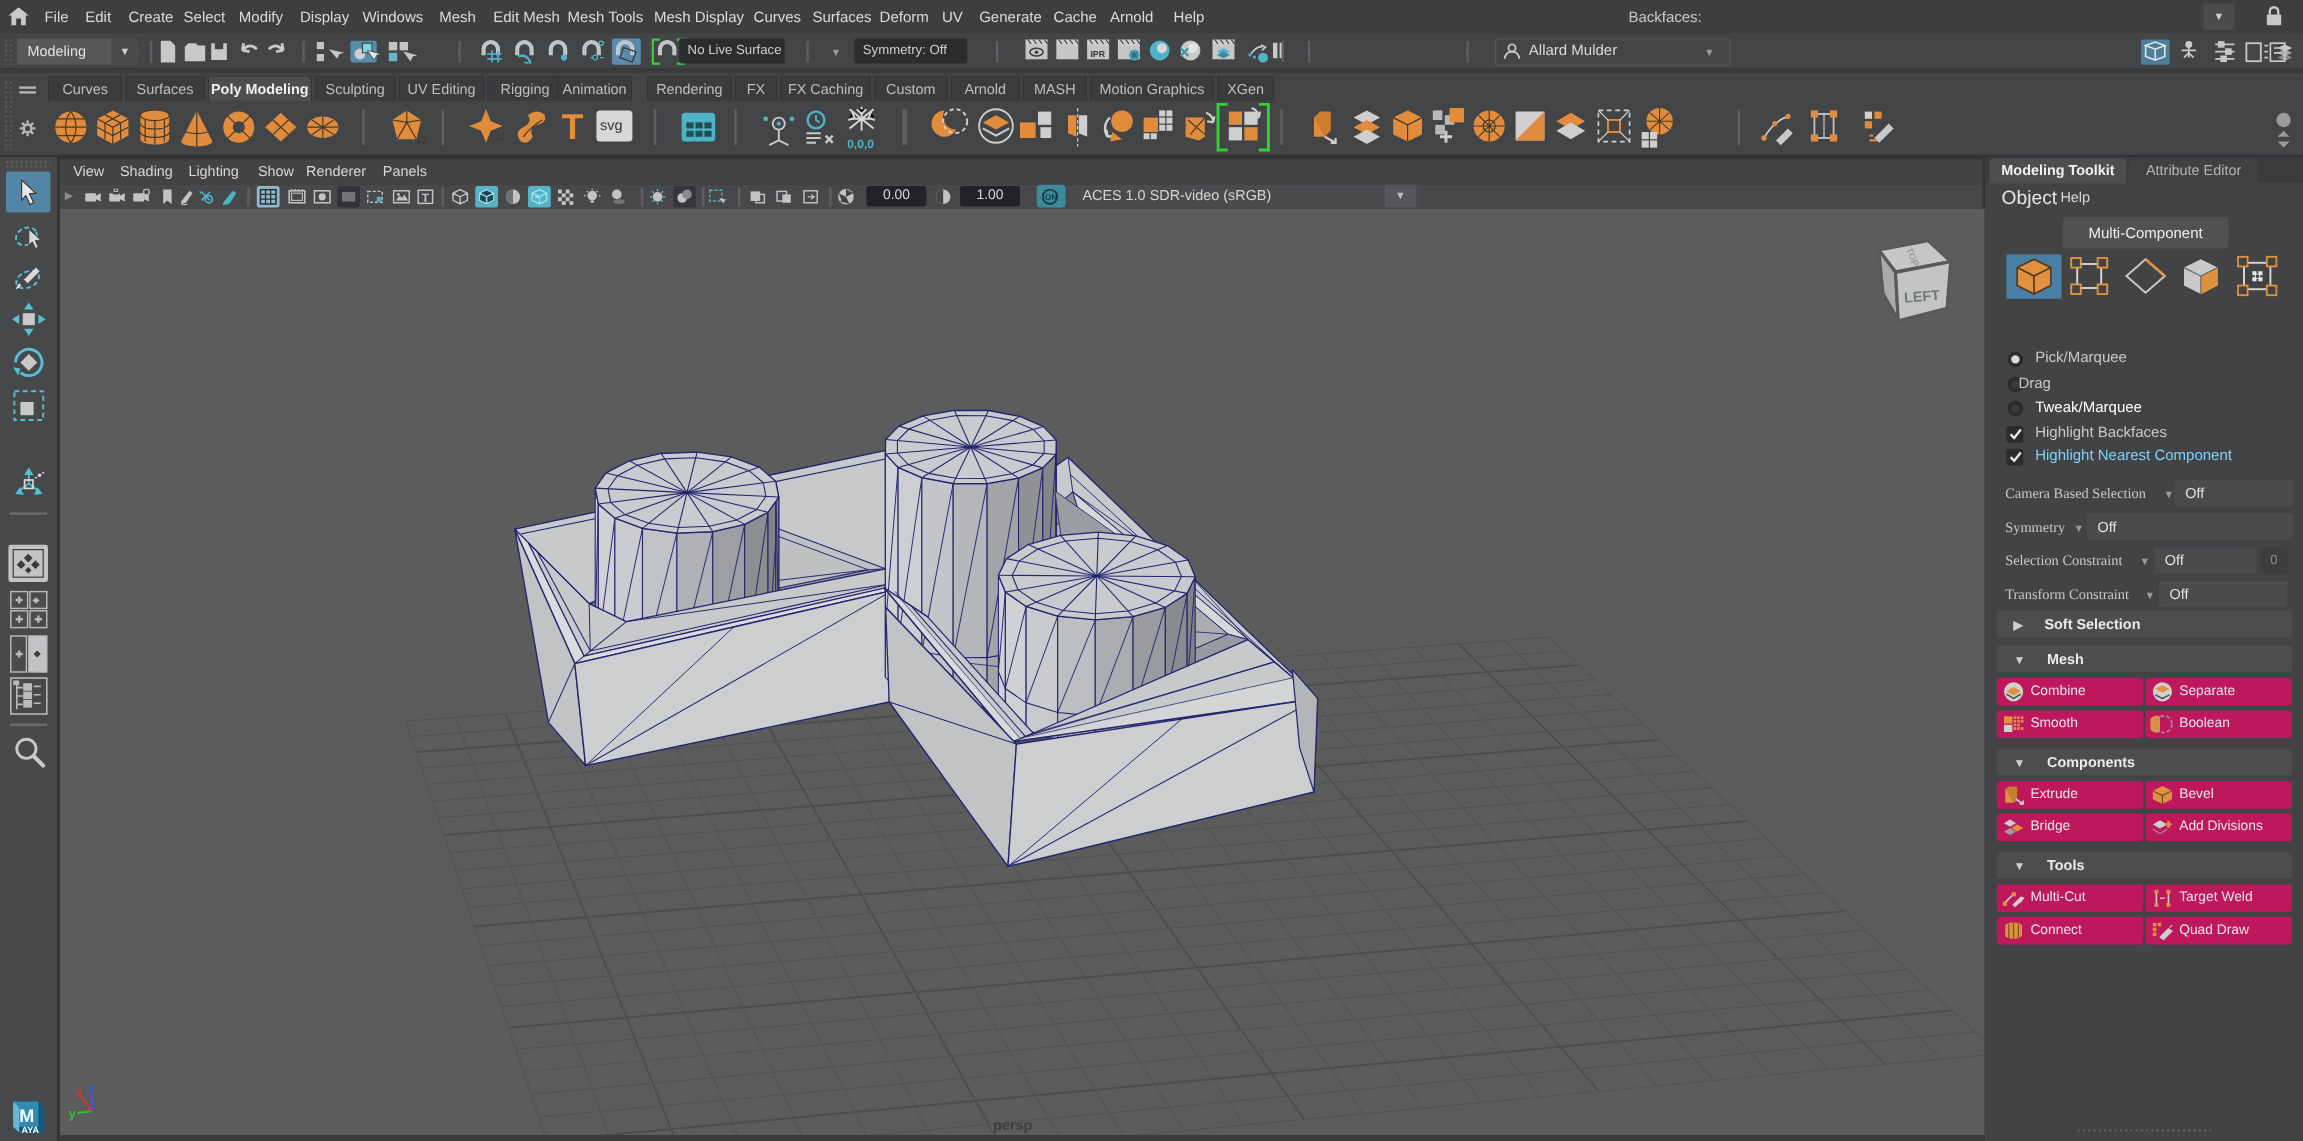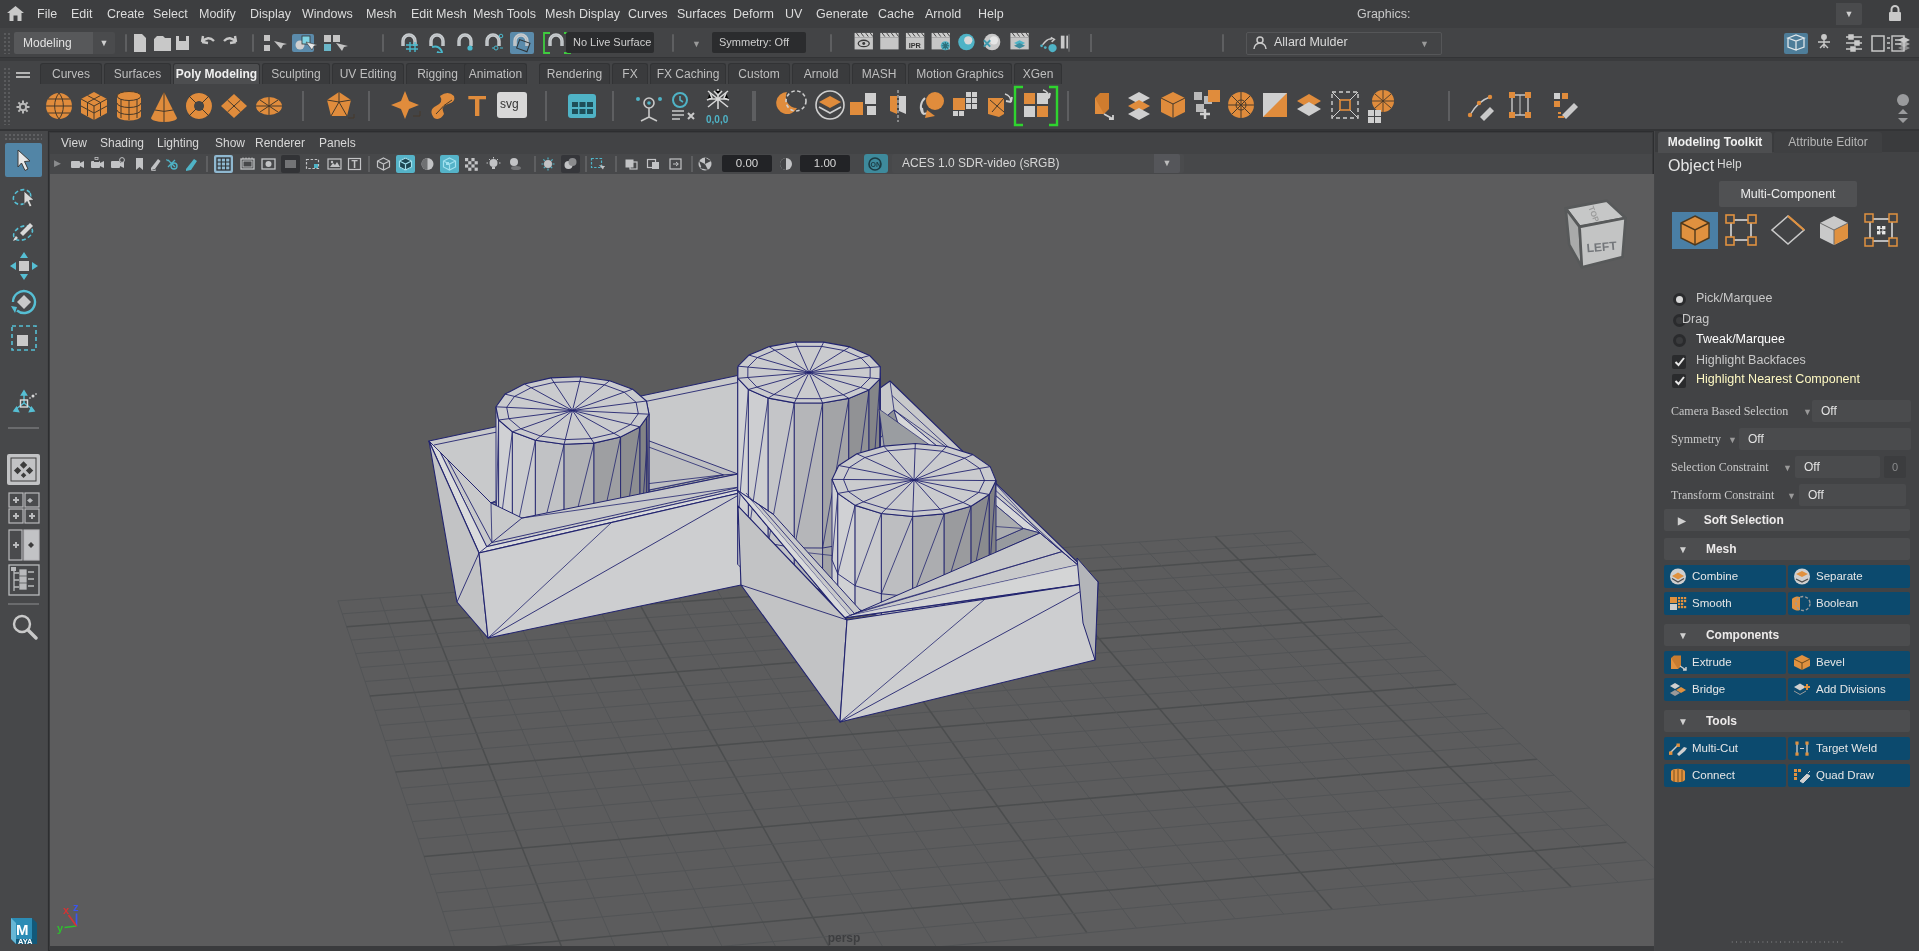--- a/index.html
+++ b/index.html
@@ -13,21 +13,21 @@
 #toolbox{position:absolute;left:0;top:131px;width:47px;height:820px;background:#47484a;}
 #vpwrap{position:absolute;left:48px;top:131px;width:1606px;height:820px;background:#3a3b3d;border:1px solid #2d2e30;}
 #vpmenu{position:absolute;left:1px;top:1px;width:1602px;height:21px;background:#424345;}
 #vpmenu span{color:#d8d8d8;font-size:12px;line-height:21px;margin-right:0;}
 #vpicons{position:absolute;left:1px;top:22px;width:1602px;height:20px;background:#47484a;}
 #vp3d{position:absolute;left:1px;top:42px;width:1604px;height:772px;}
 #rpanel{position:absolute;left:1655px;top:131px;width:264px;height:820px;background:#424345;}
 .ibox{position:absolute;border-radius:2px;}
 .field{position:absolute;background:#2b2c2e;border-radius:2px;color:#cfcfcf;font-size:11.5px;}
 .hdr{position:absolute;left:9px;width:246px;height:22px;background:#4c4d4f;border-radius:2px;color:#eceaea;font-size:12px;font-weight:bold;line-height:22px;}
-.btn2{position:absolute;width:122px;height:23px;background:#0c4a6e;border-radius:2px;color:#e6e6e6;font-size:11.5px;line-height:23px;}
+.btn2{position:absolute;width:122px;height:23px;background:#be185d;border-radius:2px;color:#e6e6e6;font-size:11.5px;line-height:23px;}
 .btn2 svg{position:absolute;left:4px;top:3px;}
 .btn2 span{position:absolute;left:28px;}
 .rowlab{position:absolute;color:#c9c9c9;font-size:12px;font-family:Liberation Serif, serif;}
 .dd{color:#9a9a9a;font-size:9px;}
 </style>
 </head>
 <body>
 <div id="menubar">
     <svg class="abs" style="left:7px;top:6px" width="17" height="16" viewBox="0 0 17 16">
       <path d="M8.5 0 L17 7 L14.5 7 L14.5 15 L10.5 15 L10.5 9.5 L6.5 9.5 L6.5 15 L2.5 15 L2.5 7 L0 7 Z" fill="#c9c9c9"></path>
@@ -44,21 +44,21 @@
     <span class="mi" style="left:473px">Mesh Tools</span>
     <span class="mi" style="left:545px">Mesh Display</span>
     <span class="mi" style="left:628px">Curves</span>
     <span class="mi" style="left:677px">Surfaces</span>
     <span class="mi" style="left:733px">Deform</span>
     <span class="mi" style="left:785px">UV</span>
     <span class="mi" style="left:816px">Generate</span>
     <span class="mi" style="left:878px">Cache</span>
     <span class="mi" style="left:925px">Arnold</span>
     <span class="mi" style="left:978px">Help</span>
-    <span class="mi" style="left:1357px;color:#c9c9c9">Graphics:</span>
+    <span class="mi" style="left:1357px;color:#c9c9c9">Backfaces:</span>
     <div class="abs" style="left:1836px;top:3px;width:26px;height:22px;background:#4a4b4d;border-radius:0 2px 2px 0;color:#cfcfcf;font-size:9px;text-align:center;line-height:22px">▼</div>
     <svg class="abs" style="left:1888px;top:5px" width="14" height="17" viewBox="0 0 14 17">
       <rect x="1" y="7" width="12" height="9" rx="1" fill="#c9c9c9"></rect>
       <path d="M3.5 7 V4.5 a3.5 3.5 0 0 1 7 0 V7" fill="none" stroke="#c9c9c9" stroke-width="2"></path>
     </svg>
   </div>
 <div id="toolbar">
     <div class="abs" style="left:3px;top:4px;width:8px;height:22px;background-image:radial-gradient(#5a5b5d 1px,transparent 1px);background-size:4px 4px;"></div>
     <div class="abs" style="left:14px;top:4px;width:79px;height:22px;background:#57585a;border-radius:2px 0 0 2px;color:#e2e2e2;font-size:12px;line-height:22px;padding-left:9px">Modeling</div>
     <div class="abs" style="left:93px;top:4px;width:22px;height:22px;background:#4a4b4d;border-radius:0 2px 2px 0;color:#cfcfcf;font-size:9px;text-align:center;line-height:22px">▼</div>
@@ -1028,21 +1028,21 @@
     <span class="abs" style="left:41px;top:201px;color:#ffffff;font-size:12.5px">Tweak/Marquee</span>
     <div class="abs" style="left:17px;top:224px;width:14px;height:14px;background:#2a2b2d;border-radius:2px"></div>
     <svg class="abs" style="left:18px;top:224px" width="13" height="13" viewBox="0 0 13 13">
       <path d="M2.5 7 L5.5 10 L11 3" stroke="#e8e8e8" stroke-width="2" fill="none"></path>
     </svg>
     <span class="abs" style="left:41px;top:222px;color:#c9c9c9;font-size:12.5px">Highlight Backfaces</span>
     <div class="abs" style="left:17px;top:243px;width:14px;height:14px;background:#2a2b2d;border-radius:2px"></div>
     <svg class="abs" style="left:18px;top:243px" width="13" height="13" viewBox="0 0 13 13">
       <path d="M2.5 7 L5.5 10 L11 3" stroke="#e8e8e8" stroke-width="2" fill="none"></path>
     </svg>
-    <span class="abs" style="left:41px;top:241px;color:#fef9c3;font-size:12.5px">Highlight Nearest Component</span>
+    <span class="abs" style="left:41px;top:241px;color:#7dd3fc;font-size:12.5px">Highlight Nearest Component</span>
     <span class="rowlab" style="left:16px;top:273px">Camera Based Selection</span>
     <span class="abs dd" style="left:148px;top:276px">▼</span>
     <div class="abs" style="left:157px;top:269px;width:99px;height:22px;background:#4a4b4d;border-radius:2px;color:#e3e3e3;font-size:12px;line-height:22px;padding-left:9px">Off</div>
     <span class="rowlab" style="left:16px;top:301px">Symmetry</span>
     <span class="abs dd" style="left:73px;top:304px">▼</span>
     <div class="abs" style="left:84px;top:297px;width:172px;height:22px;background:#4a4b4d;border-radius:2px;color:#e3e3e3;font-size:12px;line-height:22px;padding-left:9px">Off</div>
     <span class="rowlab" style="left:16px;top:329px">Selection Constraint</span>
     <span class="abs dd" style="left:128px;top:332px">▼</span>
     <div class="abs" style="left:140px;top:325px;width:85px;height:22px;background:#4a4b4d;border-radius:2px;color:#e3e3e3;font-size:12px;line-height:22px;padding-left:9px">Off</div>
     <div class="abs" style="left:229px;top:325px;width:22px;height:22px;background:#3c3d3f;border-radius:2px;color:#8a8b8d;font-size:11px;text-align:center;line-height:22px">0</div>

